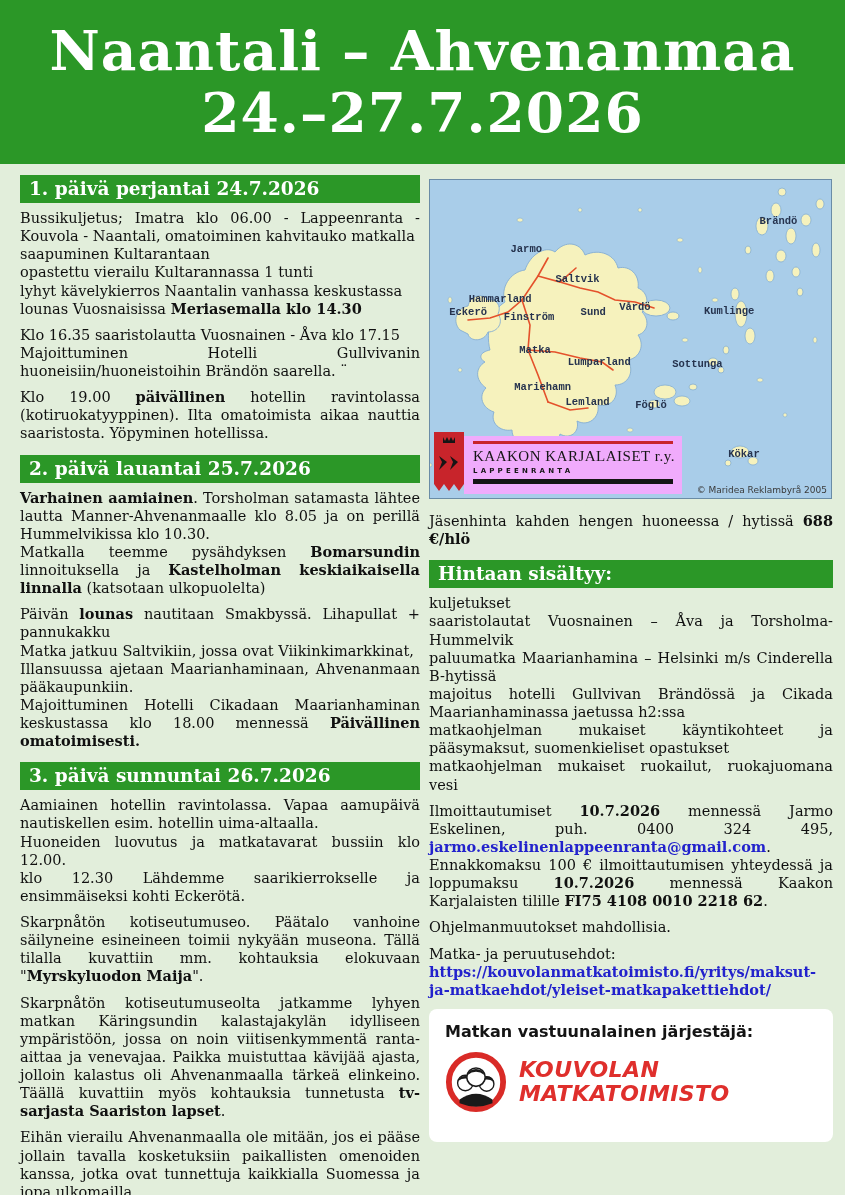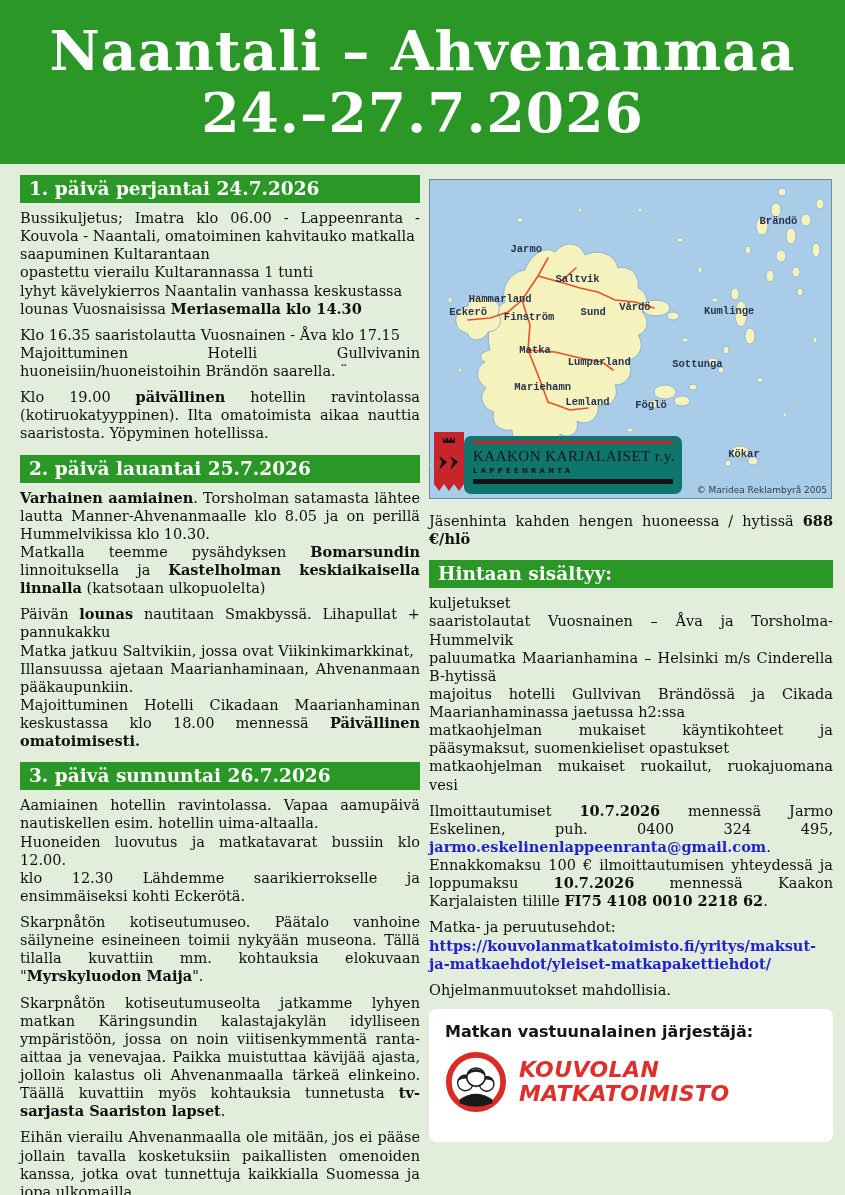--- a/index.html
+++ b/index.html
@@ -43,21 +43,21 @@
     font-family:Liberation Mono, monospace;font-size:10.5px;font-weight:bold;
     color:#26334e;white-space:nowrap;
   }
   .map-copy{
     position:absolute;right:4px;bottom:3px;
     font-family:"DejaVu Sans", sans-serif;font-size:9px;color:#3a3a3a;
   }
   
   .kaakon{position:absolute;left:4px;bottom:4px;display:flex;align-items:flex-start;}
   .k-box{
-    width:200px;background:#0f766e;padding:5px 9px 10px;margin-top:4px;border-radius:7px;
+    width:200px;background:#f0abfc;padding:5px 9px 10px;margin-top:4px;
   }
   .k-redline{height:3px;background:#c8242b;margin-bottom:4px;}
   .k-title{
     font-family:"Liberation Serif", serif;font-size:15px;letter-spacing:0.5px;
     color:#161616;white-space:nowrap;
   }
   .k-sub{
     font-family:"DejaVu Sans", sans-serif;font-size:7px;font-weight:bold;
     letter-spacing:3.2px;color:#161616;margin:2px 0 4px;
   }
@@ -240,22 +240,22 @@
 
       <div class="price rich">
           <p><span>Jäsenhinta kahden hengen huoneessa / hytissä </span><b>688 €/hlö</b></p>
         </div>
 
       <div class="sec-bar">Hintaan sisältyy:</div>
 
       <div class="rich">
           <p><span>kuljetukset</span><br><span>saaristolautat Vuosnainen – Åva ja Torsholma- Hummelvik</span><br><span>paluumatka Maarianhamina – Helsinki m/s Cinderella B-hytissä</span><br><span>majoitus hotelli Gullvivan Brändössä  ja Cikada  Maarianhaminassa jaetussa h2:ssa</span><br><span>matkaohjelman mukaiset käyntikohteet ja pääsymaksut, suomenkieliset opastukset</span><br><span>matkaohjelman mukaiset ruokailut, ruokajuomana vesi</span></p>
           <p><span>Ilmoittautumiset </span><b>10.7.2026</b><span> mennessä Jarmo Eskelinen, puh. 0400 324 495, </span><b class="link">jarmo.eskelinenlappeenranta@gmail.com</b><span>. Ennakkomaksu 100 € ilmoittautumisen yhteydessä ja loppumaksu </span><b>10.7.2026</b><span> mennessä Kaakon Karjalaisten tilille </span><b>FI75 4108 0010 2218 62</b><span>.</span></p>
+          <p><span>Ohjelmanmuutokset mahdollisia.</span></p>
           <p><span>Matka- ja peruutusehdot:</span><br><b class="link">https://kouvolanmatkatoimisto.fi/yritys/maksut-ja-matkaehdot/yleiset-matkapakettiehdot/</b></p>
-          <p><span>Ohjelmanmuutokset mahdollisia.</span></p>
         </div>
 
       <div class="org-box">
         <div class="org-label">Matkan vastuunalainen järjestäjä:</div>
         <div class="org-row">
           <svg width="62" height="62" viewBox="0 0 64 64">
             <circle cx="32" cy="32" r="28" fill="#ffffff" stroke="#d92b27" stroke-width="6"></circle>
             <path d="M15,50 Q32,38 49,50 L49,54 Q32,61 15,54 Z" fill="#1a1a1a"></path>
             <circle cx="21" cy="33" r="8" fill="#ffffff" stroke="#1a1a1a" stroke-width="1.4"></circle>
             <path d="M13.5,31 A8,8 0 0 1 28.5,31 Q21,26 13.5,31 Z" fill="#1a1a1a"></path>

